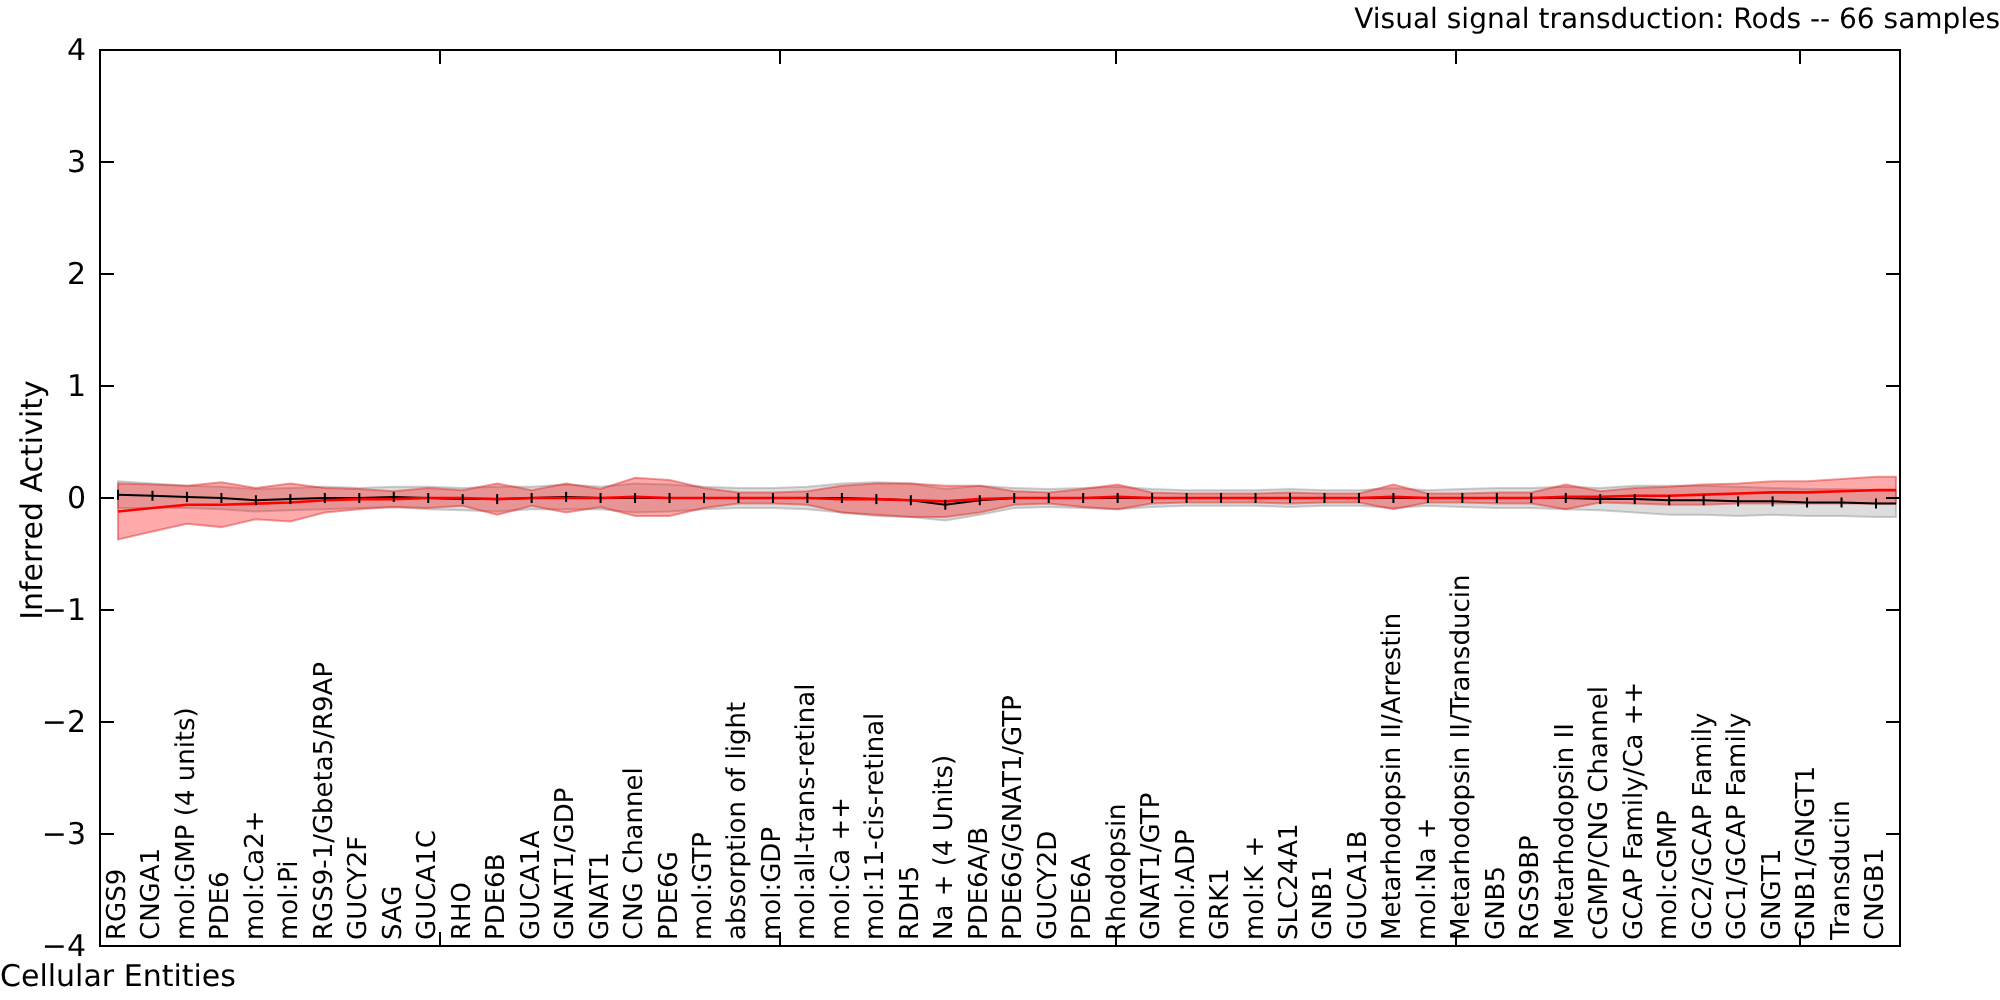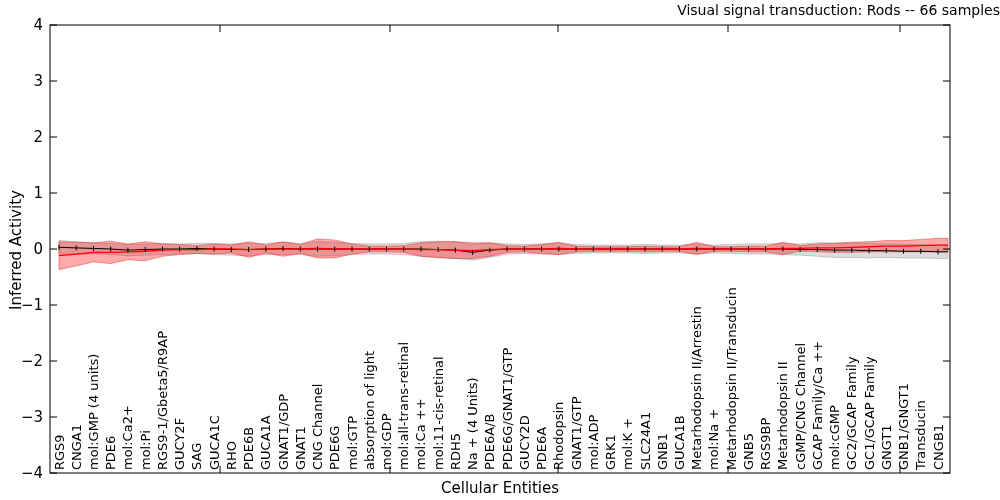--- a/index.html
+++ b/index.html
@@ -1,20 +1,20 @@
 <!DOCTYPE html>
 <html><head>
 <meta charset="utf-8">
 <style>
   html,body{margin:0;padding:0;background:#ffffff;}
   .figure{position:relative;width:1000px;height:500px;background:#ffffff;
           font-family:"DejaVu Sans","Liberation Sans",sans-serif;overflow:hidden;}
   .title{position:absolute;left:0;top:2px;width:1000px;text-align:right;
          font-size:14px;color:#000;}
-  .xlabel{position:absolute;left:0;top:479px;width:1000px;text-align:center;
+  .xlabel{position:absolute;left:0;top:479px;width:1000px;text-align:left;
           font-size:15px;color:#000;}
   .ylabel{position:absolute;left:-64px;top:241px;width:160px;text-align:center;
           font-size:15px;color:#000;transform:rotate(-90deg);}
   .legend{position:absolute;left:57px;top:33px;width:448px;border:1px solid #000;
           background:#fff;padding:4px 0 4px 0;z-index:2;}
   .legend-row{display:flex;align-items:center;height:28px;}
   .legend-swatch{display:inline-block;width:36px;height:0;border-top:1.6px solid #000;
                  margin-left:18px;margin-right:16px;flex:0 0 auto;}
   .legend-label{font-size:18px;color:#000;white-space:nowrap;}
   svg{position:absolute;left:0;top:0;}

